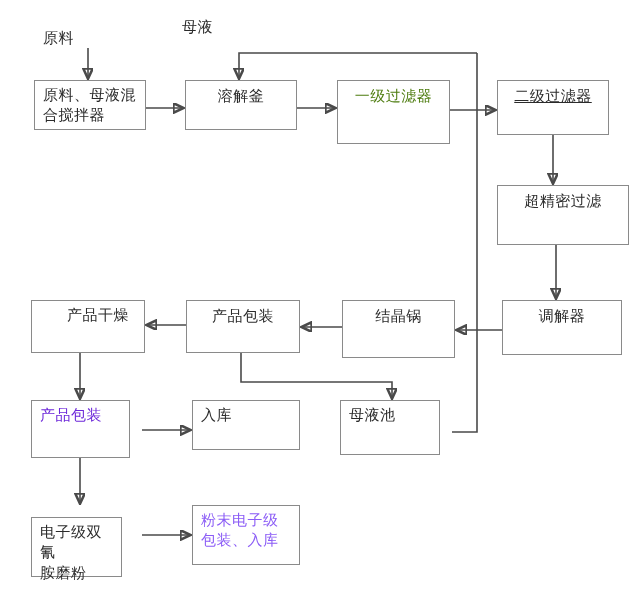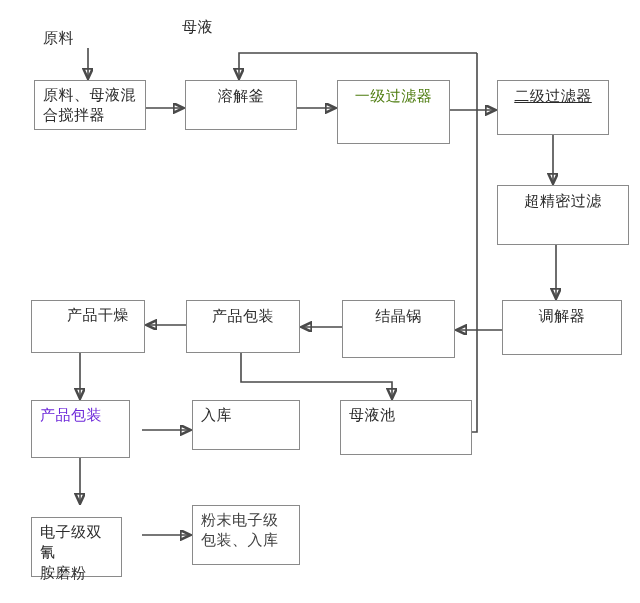--- a/index.html
+++ b/index.html
@@ -97,24 +97,24 @@
       <div class="node center" style="left: 185px; top: 80px; width: 112px; height: 50px; border-color: rgb(138, 138, 138); background: rgb(255, 255, 255); color: rgb(43, 43, 43);">溶解釜</div>
       <div class="node center" style="left: 337px; top: 80px; width: 113px; height: 64px; border-color: rgb(138, 138, 138); background: rgb(255, 255, 255); color: #4d7c0f;">一级过滤器</div>
       <div class="node center" style="left: 497px; top: 80px; width: 112px; height: 55px; border-color: rgb(138, 138, 138); background: rgb(255, 255, 255); color: rgb(43, 43, 43); text-decoration: underline;">二级过滤器</div>
       <div class="node center" style="left: 497px; top: 185px; width: 132px; height: 60px; border-color: rgb(138, 138, 138); background: rgb(255, 255, 255); color: rgb(43, 43, 43);">超精密过滤</div>
       <div class="node center" style="left: 502px; top: 300px; width: 120px; height: 55px; border-color: rgb(138, 138, 138); background: rgb(255, 255, 255); color: rgb(43, 43, 43);">调解器</div>
       <div class="node center" style="left: 342px; top: 300px; width: 113px; height: 58px; border-color: rgb(138, 138, 138); background: rgb(255, 255, 255); color: rgb(43, 43, 43);">结晶锅</div>
       <div class="node center" style="left: 186px; top: 300px; width: 114px; height: 53px; border-color: rgb(138, 138, 138); background: rgb(255, 255, 255); color: rgb(43, 43, 43);">产品包装</div>
       <div class="node" style="left: 31px; top: 300px; width: 114px; height: 53px; border-color: rgb(138, 138, 138); background: rgb(255, 255, 255); color: rgb(43, 43, 43); padding-left: 35px;">产品干燥</div>
       <div class="node" style="left: 31px; top: 400px; width: 99px; height: 58px; border-color: rgb(138, 138, 138); background: rgb(255, 255, 255); color: #6d28d9;">产品包装</div>
       <div class="node" style="left: 192px; top: 400px; width: 108px; height: 50px; border-color: rgb(138, 138, 138); background: rgb(255, 255, 255); color: rgb(43, 43, 43);">入库</div>
-      <div class="node" style="left: 340px; top: 400px; width: 132px; height: 55px; border-color: rgb(138, 138, 138); background: rgb(255, 255, 255); color: rgb(43, 43, 43);">母液池</div>
+      <div class="node" style="left: 340px; top: 400px; width: 100px; height: 55px; border-color: rgb(138, 138, 138); background: rgb(255, 255, 255); color: rgb(43, 43, 43);">母液池</div>
       <div class="node" style="left: 31px; top: 505px; width: 91px; height: 60px; border-color: rgb(138, 138, 138); background: rgb(255, 255, 255); color: rgb(43, 43, 43); margin-top: 12px;">电子级双氰
 胺磨粉</div>
-      <div class="node" style="left: 192px; top: 505px; width: 108px; height: 60px; border-color: rgb(138, 138, 138); background: rgb(255, 255, 255); color: #404040;">粉末电子级
+      <div class="node" style="left: 192px; top: 505px; width: 108px; height: 60px; border-color: rgb(138, 138, 138); background: rgb(255, 255, 255); color: #8b5cf6;">粉末电子级
 包装、入库</div>
     </div>
   <div id="labels-group">
       <div class="freelabel" style="left: 43px; top: 29px; color: rgb(43, 43, 43);">原料</div>
       <div class="freelabel" style="left: 182px; top: 18px; color: rgb(43, 43, 43);">母液</div>
     </div>
 
 </div>
 
 </body></html>

